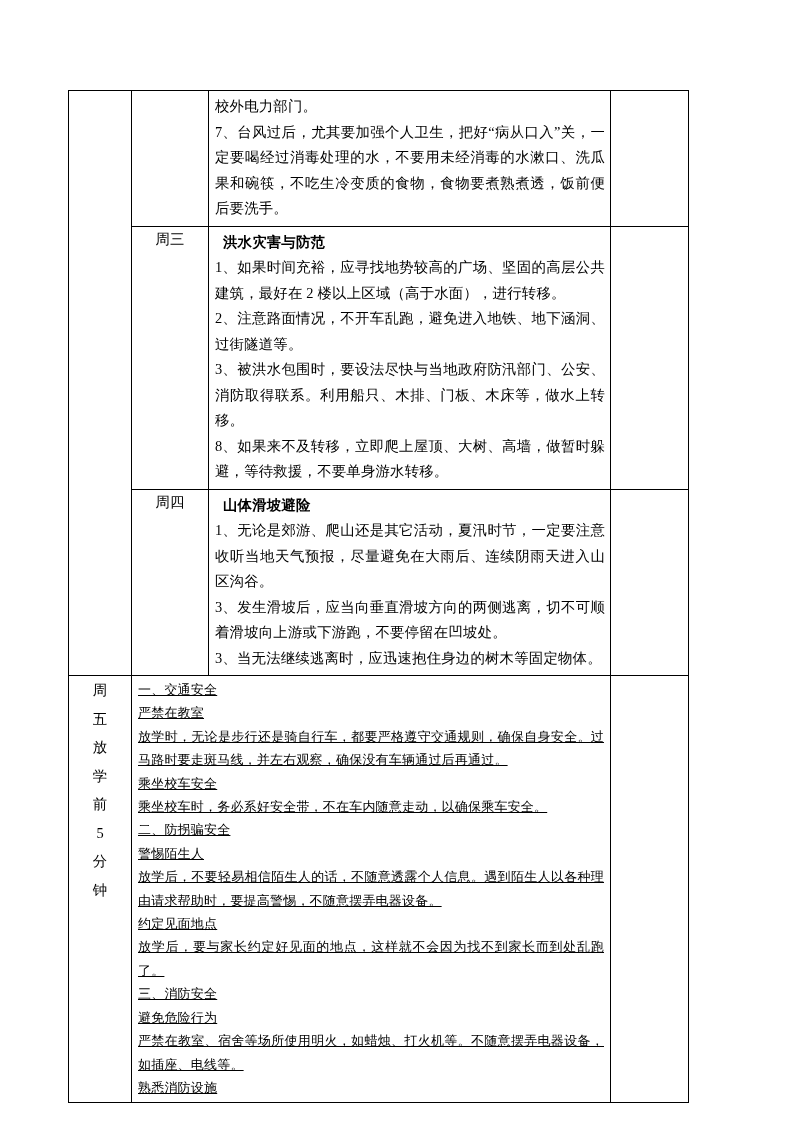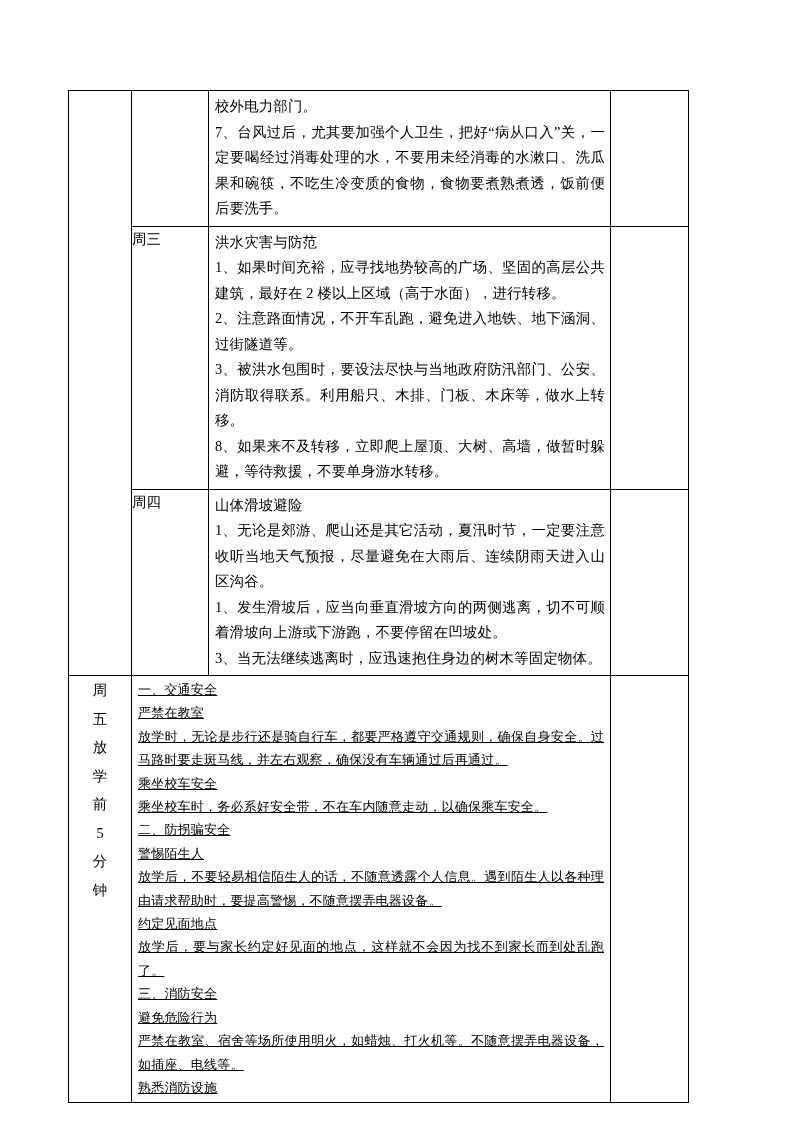--- a/index.html
+++ b/index.html
@@ -41,28 +41,30 @@
   
   .body-cell {
     padding: 3px 5px 4px 6px;
     font-size: 14.4px;
     line-height: 25.5px;
     text-align: justify;
     text-justify: inter-ideograph;
     letter-spacing: 0.2px;
   }
   .body-cell .hd {
-    font-weight: normal;
+    font-weight: bold;
+    margin-left: 8px;
   }
   .body-cell p {
     margin: 0;
   }
   .day-cell {
     font-size: 14.4px;
     line-height: 25.5px;
+    text-align: center;
     vertical-align: middle;
     padding: 0 2px;
   }
   .week-cell {
     vertical-align: middle;
     padding: 0;
   }
   .vtext {
     font-size: 14.4px;
     line-height: 28.5px;
@@ -122,21 +124,21 @@
         </td>
         <td class="remark-cell"></td>
       </tr>
 
       <tr>
         <td class="day-cell">周四</td>
         <td>
           <div class="body-cell">
             <p class="hd">山体滑坡避险</p>
             <p>1、无论是郊游、爬山还是其它活动，夏汛时节，一定要注意收听当地天气预报，尽量避免在大雨后、连续阴雨天进入山区沟谷。</p>
-            <p>1、发生滑坡后，应当向垂直滑坡方向的两侧逃离，切不可顺着滑坡向上游或下游跑，不要停留在凹坡处。</p>
+            <p>3、发生滑坡后，应当向垂直滑坡方向的两侧逃离，切不可顺着滑坡向上游或下游跑，不要停留在凹坡处。</p>
             <p>3、当无法继续逃离时，应迅速抱住身边的树木等固定物体。</p>
           </div>
         </td>
         <td class="remark-cell"></td>
       </tr>
 
       <tr>
         <td class="week-cell">
           <div class="vtext">
             <span>周</span>

